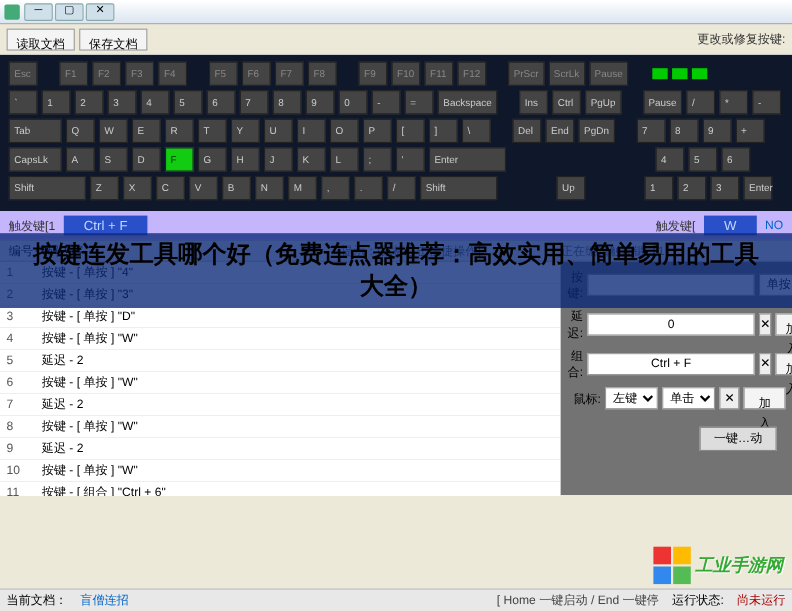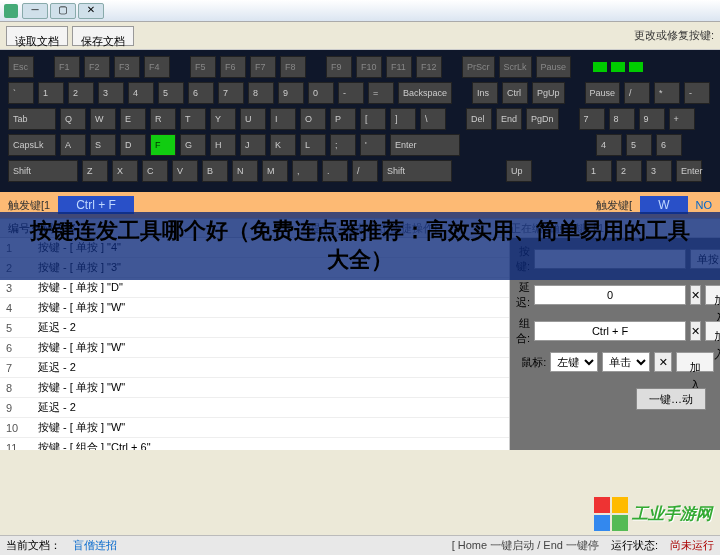--- a/index.html
+++ b/index.html
@@ -20,21 +20,21 @@
 .key.f{color:#888}
 .key.green{background:#1c1;color:#030}
 .key.w{min-width:48px}
 .key.xw{min-width:70px}
 .gap{width:12px}
 .keysm{width:20px;height:22px}
 .led{width:14px;height:10px;background:#0c0;margin:6px 2px 0 2px}
 .ledrow{display:flex}
 .overlay{position:absolute;left:0;right:0;top:212px;height:68px;background:rgba(10,40,120,.78);display:flex;align-items:center;justify-content:center;text-align:center;padding:0 30px;z-index:50}
 .overlay .big{color:#000000;font-size:22px;font-weight:bold;line-height:1.3}
-.trigrow{height:26px;display:flex;align-items:center;padding:0 8px;gap:8px;background:#fdba74}
+.trigrow{height:26px;display:flex;align-items:center;padding:0 8px;gap:8px;background:#c4b5fd}
 .trigrow .seg{padding:2px 18px;font-size:12px;color:#c0d8ff}
 .trigrow .seg.blue{background:#2950c8}
 .trigrow .lab{color:#333}
 .midhdr{height:20px;background:#f0f0f0;border-top:1px solid #ccc;border-bottom:1px solid #ccc;display:flex;align-items:center}
 .midhdr .c1{width:32px;padding-left:8px}
 .midhdr .c2{flex:1}
 .midhdr .c3{width:200px;color:#666}
 .midhdr .c4{width:210px;color:#666}
 .lower{display:flex;height:212px}
 .tblwrap{flex:1;overflow:auto;border-right:1px solid #ccc;background:#fff}

